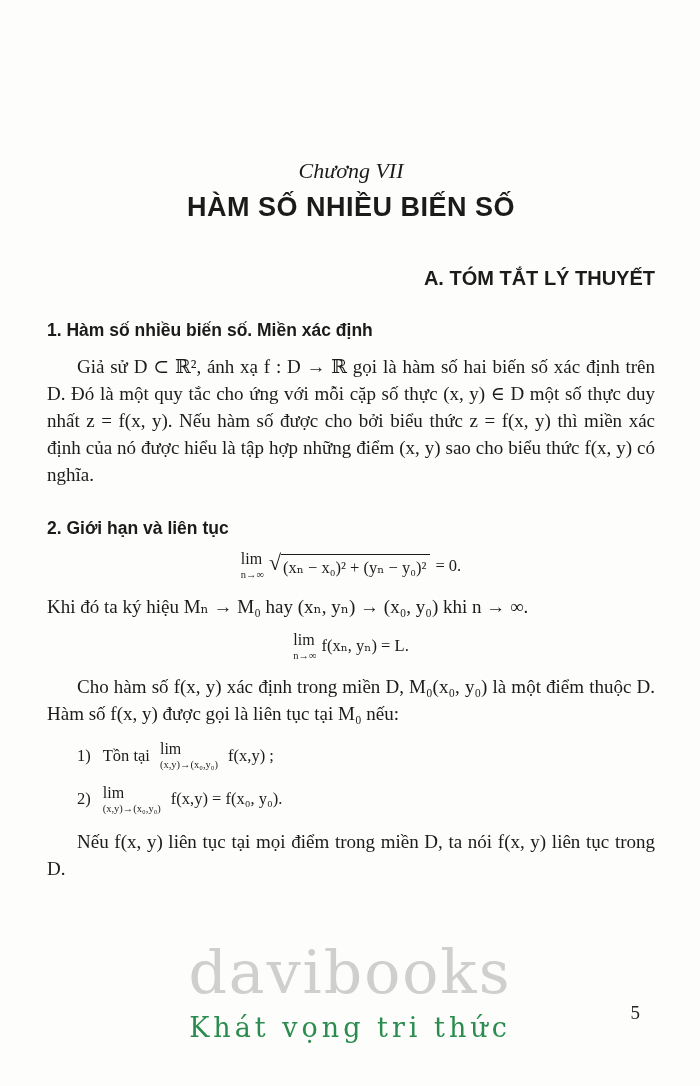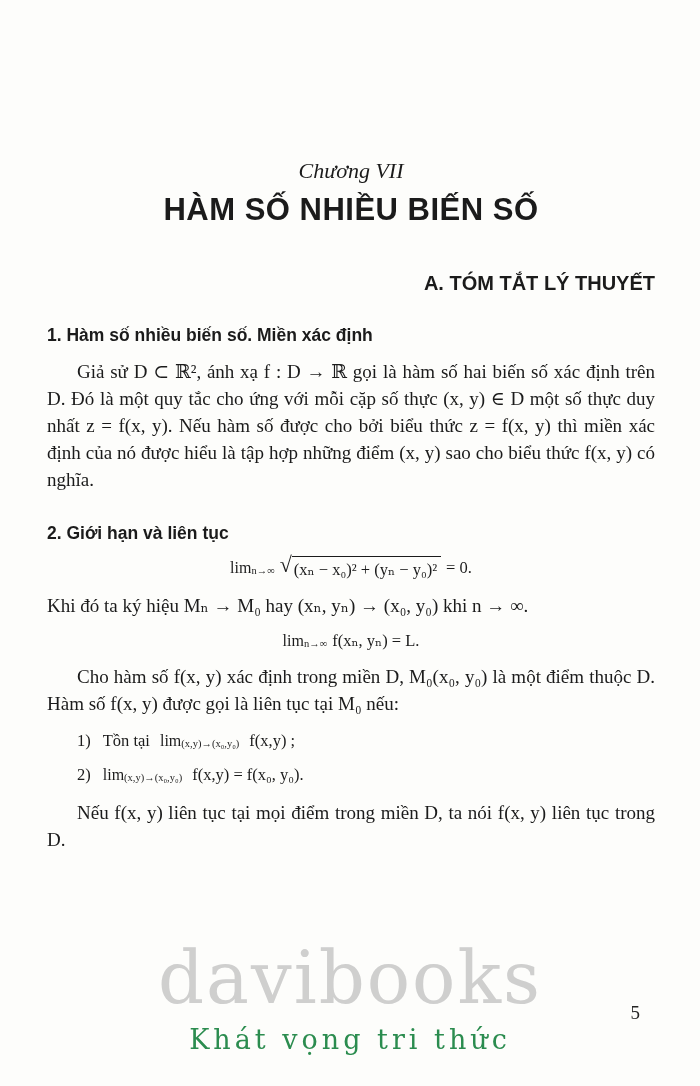--- a/index.html
+++ b/index.html
@@ -27,21 +27,21 @@
     text-align: center;
     font-style: italic;
     font-weight: normal;
     font-size: 22px;
     font-family: "Liberation Serif", "DejaVu Serif", serif;
   }
   .chapter-title {
     text-align: center;
     font-family: "Liberation Sans", "DejaVu Sans", sans-serif;
     font-weight: bold;
-    font-size: 31px;
+    font-size: 27px;
     letter-spacing: 0.5px;
     margin: 8px 0 0 0;
   }
   .section-title {
     text-align: right;
     font-family: "Liberation Sans", "DejaVu Sans", sans-serif;
     font-weight: bold;
     font-size: 20px;
     margin: 44px 0 0 0;
   }
@@ -61,22 +61,22 @@
   .formula {
     display: flex;
     justify-content: center;
     align-items: center;
     gap: 5px;
     margin: 10px 0 12px 0;
     font-size: 16.5px;
   }
   .lim-stack {
     display: inline-flex;
-    flex-direction: row;
-    align-items: flex-end;
+    flex-direction: column;
+    align-items: flex-start;
     line-height: 1;
   }
   .lim-stack .lim { font-size: 16px; }
   .lim-stack .lim-sub { font-size: 10.5px; margin-top: 3px; white-space: nowrap; }
   .sqrt { display: inline-flex; align-items: flex-start; }
   .radical {
     font-size: 22px;
     line-height: 1;
     transform: translateY(-2px);
   }
@@ -96,21 +96,21 @@
   .watermark {
     position: absolute;
     left: 0;
     width: 100%;
     top: 942px;
     text-align: center;
     pointer-events: none;
   }
   .wm-main {
     font-family: "DejaVu Serif", "Liberation Serif", serif;
-    font-size: 72px;
+    font-size: 60px;
     line-height: 1;
     color: #c7c7c7;
     opacity: 0.85;
     letter-spacing: 2px;
   }
   .wm-sub {
     margin-top: 10px;
     font-family: "DejaVu Serif", "Liberation Serif", serif;
     font-size: 27px;
     color: #15803d;

